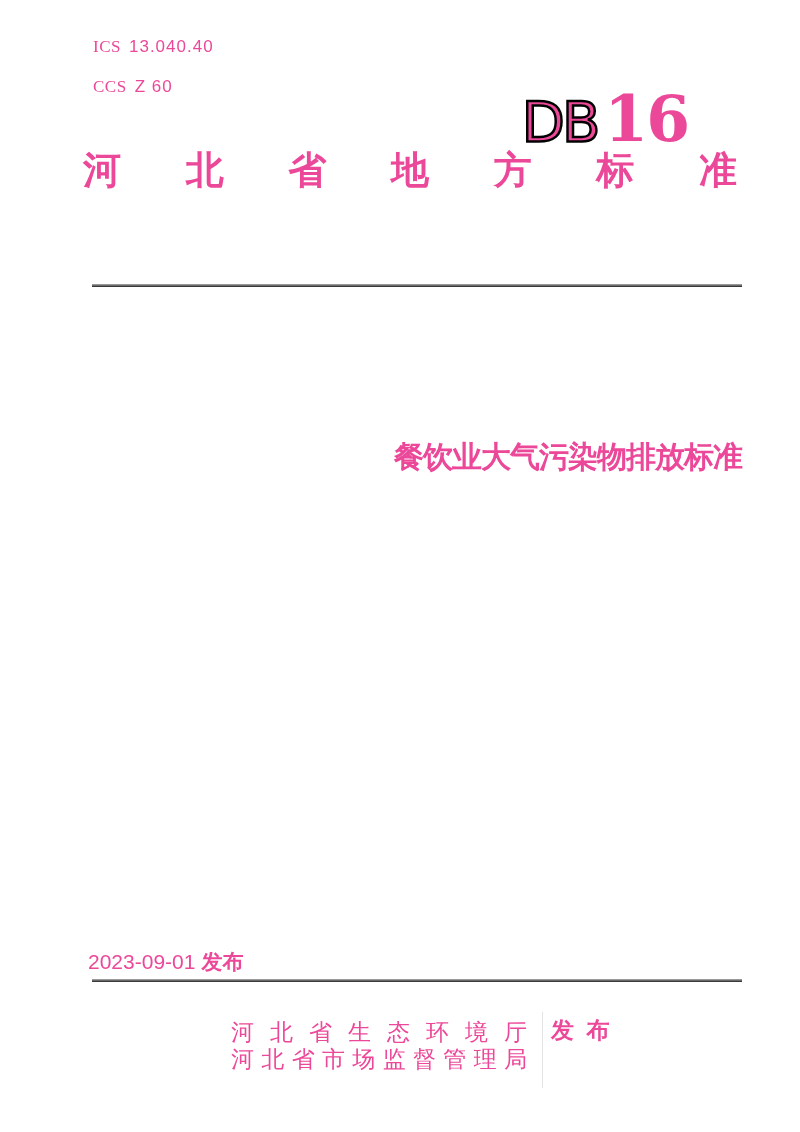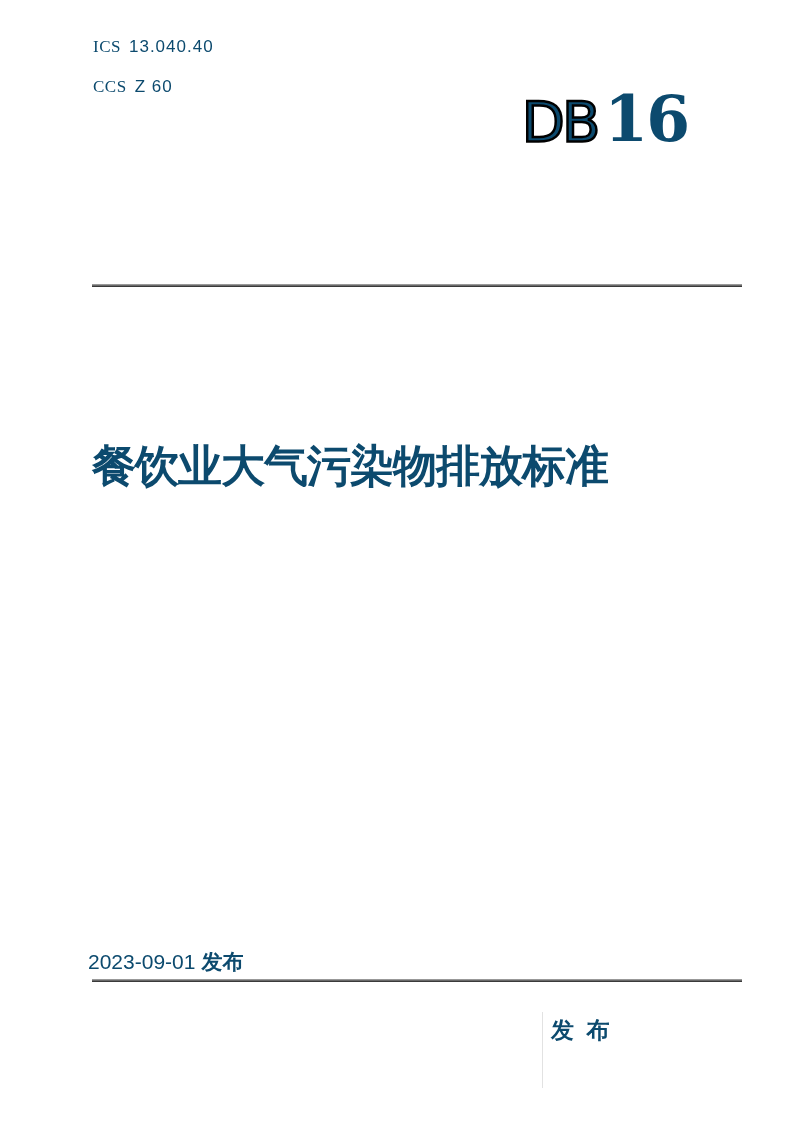--- a/index.html
+++ b/index.html
@@ -1,21 +1,21 @@
 <!DOCTYPE html>
 <html><head>
 <meta charset="utf-8">
 <style>
   html,body{margin:0;padding:0;background:#ffffff;}
   .page{
     position:relative;
     width:800px;height:1132px;
     background:#ffffff;
     font-family:"Liberation Sans","DejaVu Sans",sans-serif;
-    color:#0c4a6e;
+    color:#ec4899;
     overflow:hidden;
   }
   .abs{position:absolute;}
 
   
   .code-line{left:93px;font-size:17px;letter-spacing:.5px;white-space:nowrap;}
   .code-line .lbl{font-family:"Liberation Serif","DejaVu Serif",serif;}
   .code-line .val{margin-left:8px;letter-spacing:1px;}
   .ics{top:37px;}
   .ccs{top:77px;}
@@ -43,22 +43,22 @@
   
   .std-code{top:218px;right:77px;font-size:20px;letter-spacing:.5px;white-space:nowrap;}
 
   .rule{left:92px;width:650px;height:3px;background:linear-gradient(to bottom,#b0b0b0,#222);}
   .rule-top{top:284px;}
   .rule-bottom{top:979px;}
 
   
   .doc-title{
     left:92px;right:58px;top:437px;
-    text-align:left;
-    font-size:44px;font-weight:bold;
+    text-align:right;
+    font-size:30px;font-weight:bold;
     letter-spacing:-1px;
     white-space:nowrap;
   }
 
   
   .dates{left:88px;right:60px;top:948px;display:flex;justify-content:space-between;font-size:21px;white-space:nowrap;gap:36px;}
   .dates .d{letter-spacing:0;}
   .dates .cjk{font-weight:bold;margin-left:6px;}
 
   
@@ -78,32 +78,37 @@
 
   <div class="abs code-line ccs">
     <span class="lbl">CCS</span><span class="val">Z 60</span>
   </div>
 
   <div class="abs logo">
     <span class="db">DB</span>
     <span class="n13">16</span>
   </div>
 
+  <div class="abs std-name">河 北 省 地 方 标 准</div>
 
 
   <div class="abs rule rule-top"></div>
 
   <div class="abs doc-title">餐饮业大气污染物排放标准</div>
 
   <div class="abs dates">
     <div>
       <span class="d">2023-09-01</span><span class="cjk">发布</span>
     </div>
   </div>
 
   <div class="abs rule rule-bottom"></div>
 
+  <div class="abs issuers">
+    <div class="agency">河 北 省 生 态 环 境 厅</div>
+    <div class="agency">河 北 省 市 场 监 督 管 理 局</div>
+  </div>
 
   <div class="abs issuer-divider"></div>
 
   <div class="abs publish">发 布</div>
 
 </div>
 
 </body></html>

